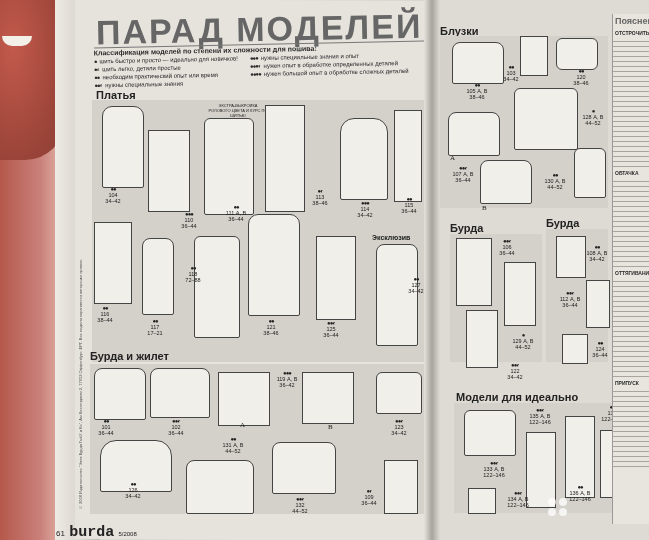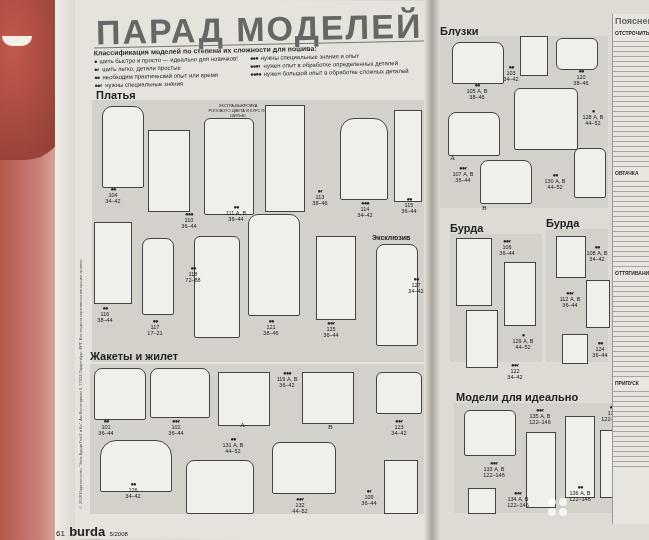--- a/index.html
+++ b/index.html
@@ -18,21 +18,21 @@
   .legend .cols{display:flex;gap:12px;}
   .legend .col div{white-space:nowrap;line-height:8px;}
   .dots{font-weight:bold;letter-spacing:-1px;margin-right:3px;}
   .section-title{position:absolute;font-weight:bold;font-size:11px;color:#222;}
   .panel{position:absolute;background:#d4d1cb;}
   .item{position:absolute;text-align:center;font-size:5.5px;line-height:6px;color:#222;}
   .item .d{font-weight:bold;font-size:6px;letter-spacing:-1px;}
   .garment{position:absolute;border:1px solid #444;background:#f1efea;}
   .side-credit{position:absolute;left:78px;top:80px;width:8px;height:430px;font-size:4px;color:#555;writing-mode:vertical-rl;transform:rotate(180deg);overflow:hidden;white-space:nowrap;}
   .footer{position:absolute;left:56px;top:524px;font-size:8px;color:#222;}
-  .footer b{font-family:Liberation Sans, sans-serif;font-weight:bold;font-size:13px;margin:0 2px;}
+  .footer b{font-family:Liberation Mono, monospace;font-weight:bold;font-size:15px;margin:0 2px;}
   .explain{position:absolute;left:612px;top:14px;width:37px;height:510px;background:#e8e5df;border-left:1px solid #999;overflow:hidden;}
   .explain .h{font-size:9px;color:#666;font-weight:bold;padding:2px 2px;}
   .explain .sub{font-size:5px;font-weight:bold;padding:2px;}
   .explain .txt{font-size:4px;color:#555;line-height:5px;padding:0 2px;}
   .watermark{position:absolute;left:548px;top:498px;font-size:26px;color:rgba(255,255,255,0.75);font-weight:bold;display:flex;align-items:center;gap:4px;}
   .wm-dots{display:grid;grid-template-columns:9px 9px;gap:2px;}
   .wm-dots span{display:block;width:8px;height:8px;border-radius:50%;background:rgba(255,255,255,0.75);}
   .tag{position:absolute;font-size:7px;color:#222;}
 </style>
 </head>
@@ -143,21 +143,21 @@
     <div class="d">●●◐</div>
     <div>125</div>
     <div>36–44</div>
   </div>
 <div class="item" style="left:404px;top:276px;width:24px;">
     <div class="d">●●</div>
     <div>127</div>
     <div>34–42</div>
   </div>
 
-<div class="section-title" style="left:90px;top:350px;">Жакеты и жилет</div>
+<div class="section-title" style="left:90px;top:350px;">Бурда и жилет</div>
 <div class="panel" style="left:90px;top:364px;width:334px;height:150px;"></div>
 
 <div class="garment" style="left:94px;top:368px;width:50px;height:50px;border-radius:8px 8px 2px 2px;"></div>
 <div class="garment" style="left:150px;top:368px;width:58px;height:48px;border-radius:8px 8px 2px 2px;"></div>
 <div class="garment" style="left:218px;top:372px;width:50px;height:52px;"></div>
 <div class="garment" style="left:302px;top:372px;width:50px;height:50px;"></div>
 <div class="garment" style="left:376px;top:372px;width:44px;height:40px;border-radius:6px 6px 2px 2px;"></div>
 <div class="tag" style="left:240px;top:421px;font-family:'Liberation Serif',serif;">A</div>
 <div class="tag" style="left:328px;top:423px;font-family:'Liberation Serif',serif;">B</div>
 

